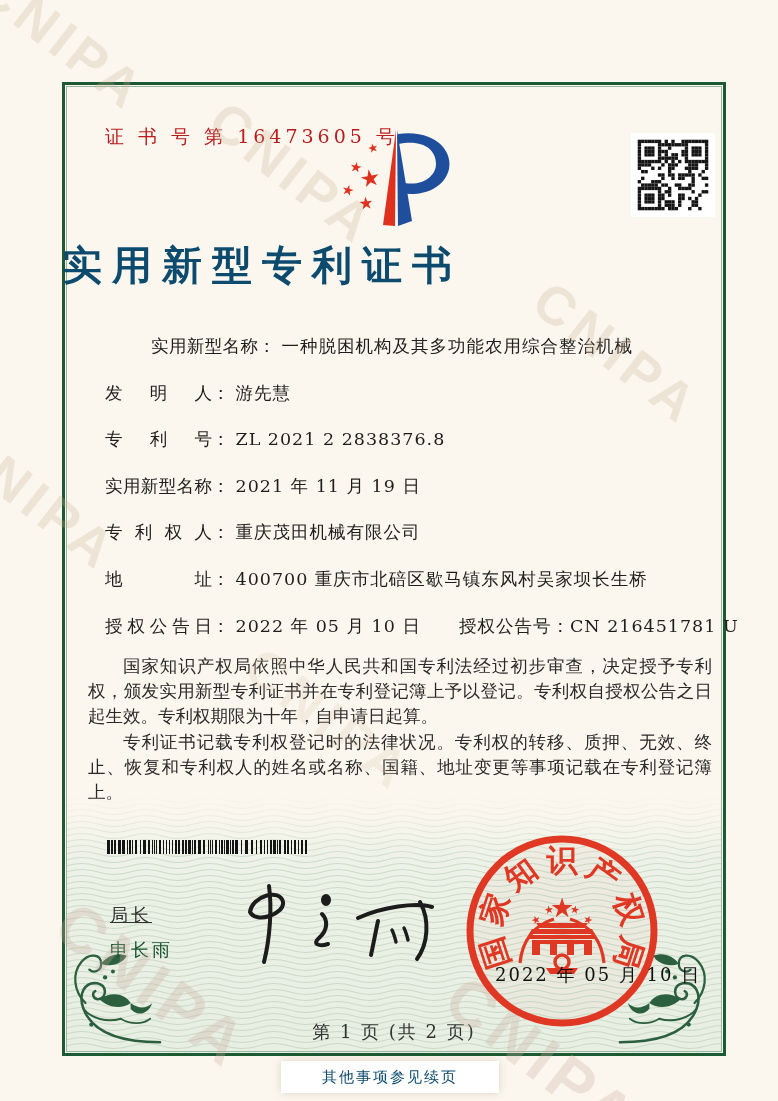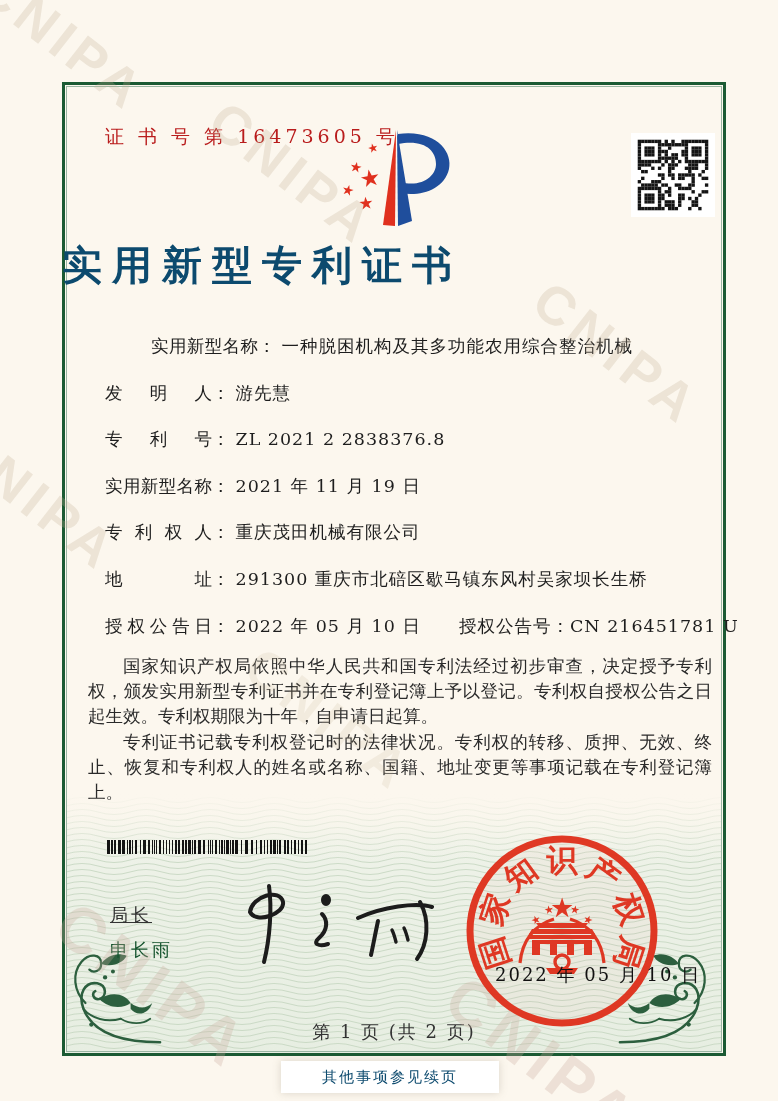--- a/index.html
+++ b/index.html
@@ -421,21 +421,21 @@
 <div class="frow" style="top:427px;">
   <span class="flabel">专利号</span><span class="fcolon">：</span><span class="fvalue">ZL 2021 2 2838376.8</span>
 </div>
 <div class="frow" style="top:474px;">
   <span class="flabel">实用新型名称</span><span class="fcolon">：</span><span class="fvalue">2021 年 11 月 19 日</span>
 </div>
 <div class="frow" style="top:520px;font-family:Liberation Mono, monospace;">
   <span class="flabel">专利权人</span><span class="fcolon">：</span><span class="fvalue">重庆茂田机械有限公司</span>
 </div>
 <div class="frow" style="top:567px;">
-  <span class="flabel">地址</span><span class="fcolon">：</span><span class="fvalue">291300 重庆市北碚区歇马镇东风村吴家坝长生桥</span>
+  <span class="flabel">地址</span><span class="fcolon">：</span><span class="fvalue">400700 重庆市北碚区歇马镇东风村吴家坝长生桥</span>
 </div>
 <div class="frow" style="top:614px;">
   <span class="flabel">授权公告日</span><span class="fcolon">：</span><span class="fvalue">2022 年 05 月 10 日</span><span class="fpair2"><span>授权公告号</span><span>：</span><span>CN 216451781 U</span></span>
 </div>
 
 <div class="paras">
   <p>国家知识产权局依照中华人民共和国专利法经过初步审查，决定授予专利权，颁发实用新型专利证书并在专利登记簿上予以登记。专利权自授权公告之日起生效。专利权期限为十年，自申请日起算。</p>
   <p>专利证书记载专利权登记时的法律状况。专利权的转移、质押、无效、终止、恢复和专利权人的姓名或名称、国籍、地址变更等事项记载在专利登记簿上。</p>
 </div>
 

